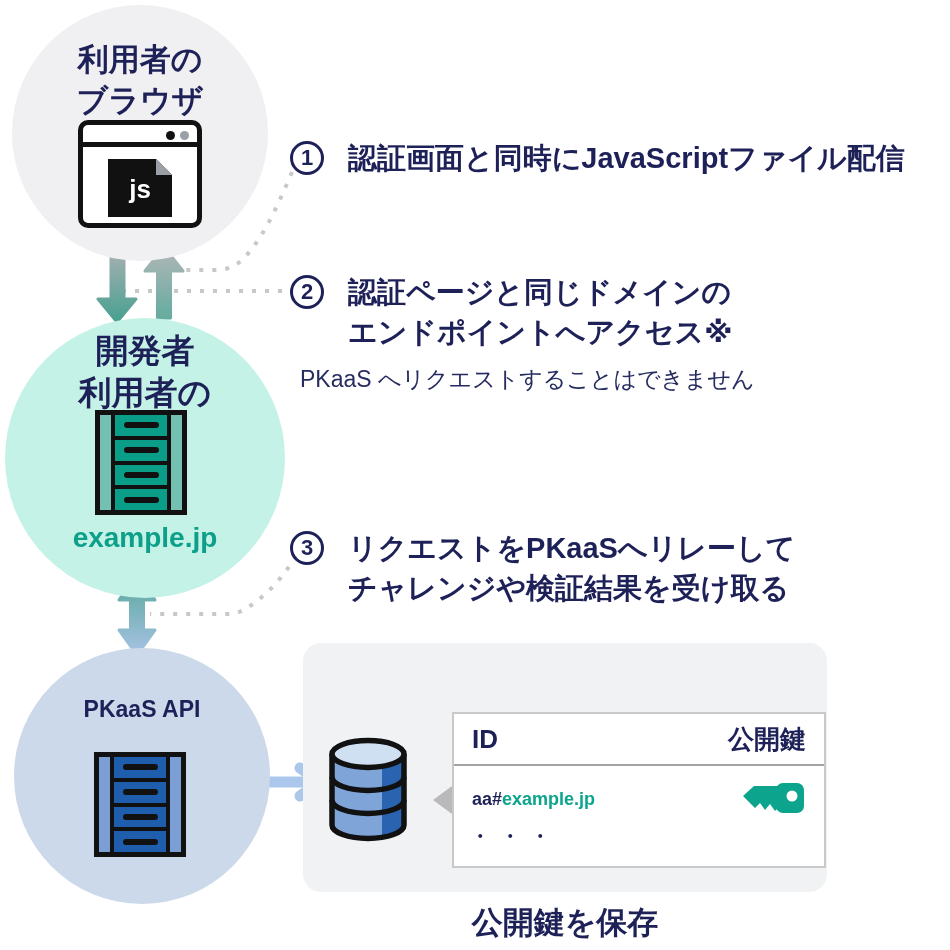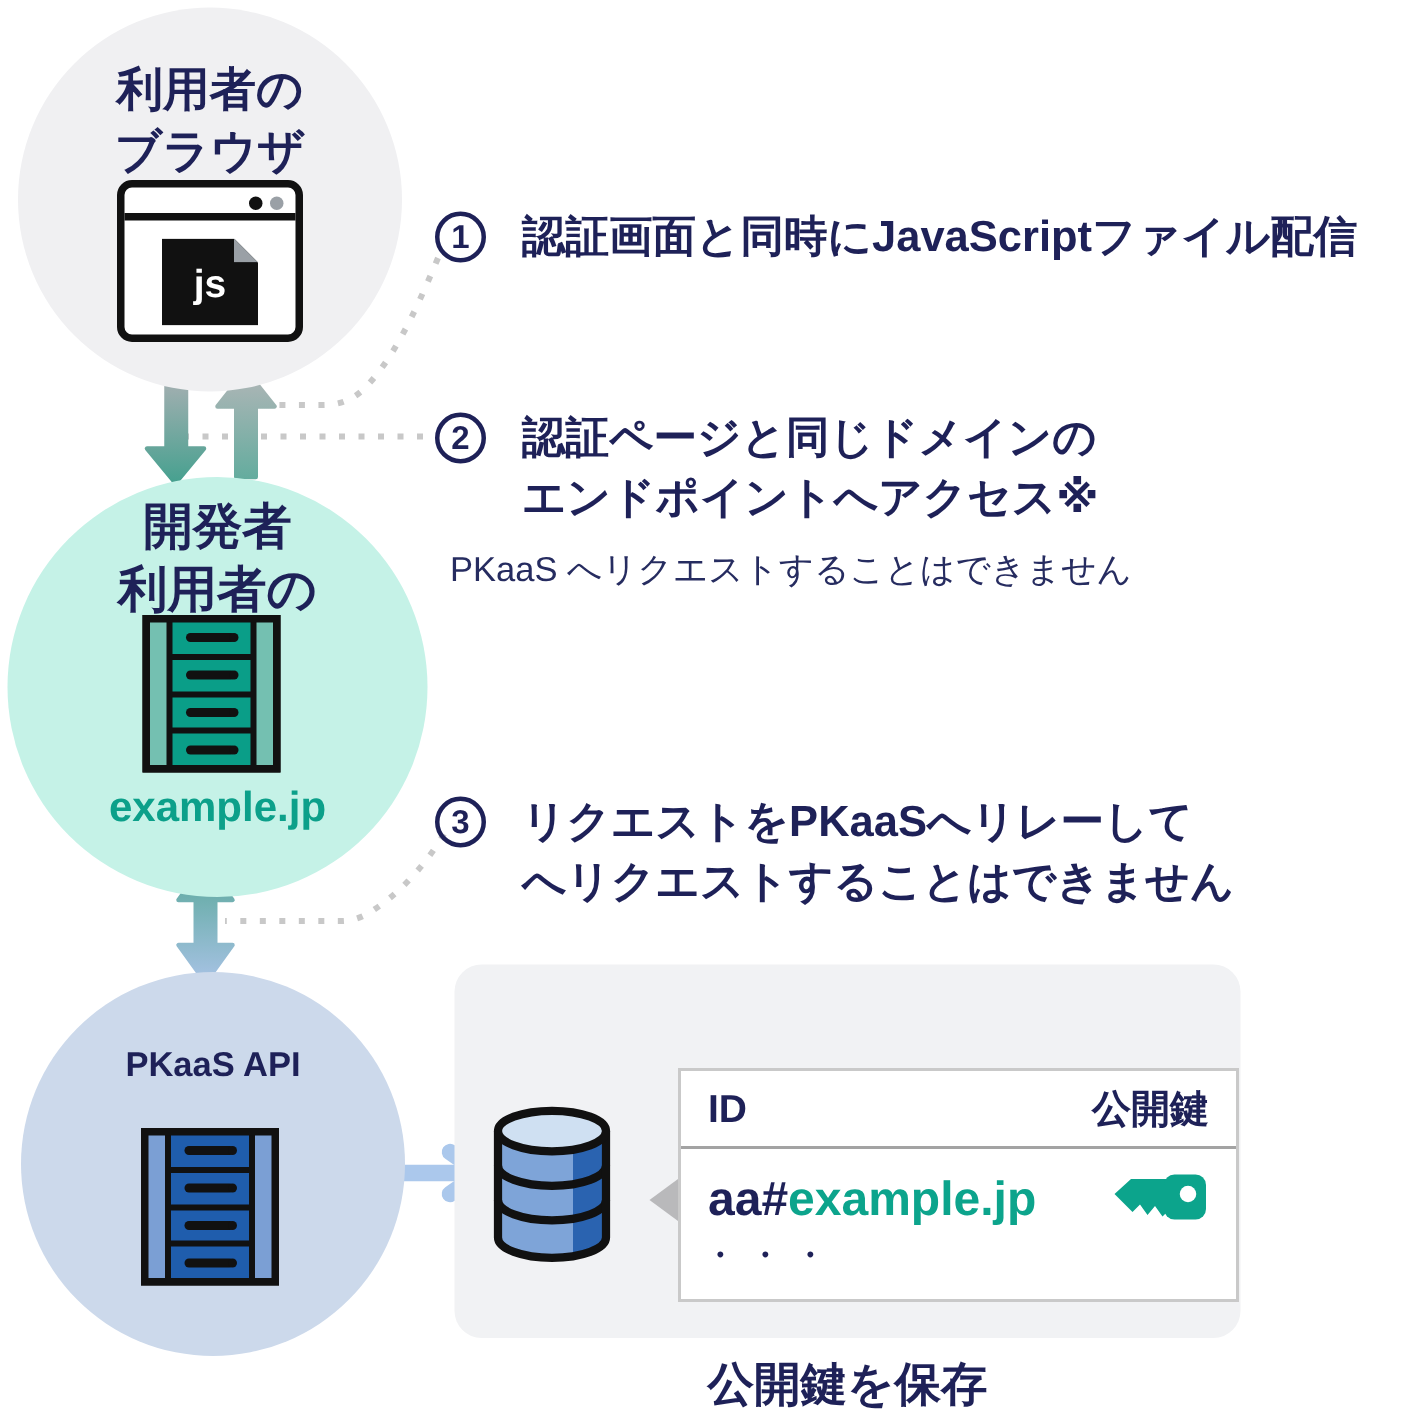--- a/index.html
+++ b/index.html
@@ -68,21 +68,21 @@
   #db-icon  { position:absolute; left:327px; top:736px; }
   #table-pointer { position:absolute; left:433px; top:786px; width:0; height:0;
               border-top:14px solid transparent; border-bottom:14px solid transparent;
               border-right:19px solid #b9b9bb; }
   #key-table { position:absolute; left:452px; top:712px; width:374px; height:156px;
               background:#fff; border:2px solid #c9c9c9; }
   #key-table .thead { display:flex; justify-content:space-between; align-items:center;
               height:52px; padding:0 18px; border-bottom:2px solid #a3a3a3;
               font-size:26px; font-weight:bold; color:#1e2158; }
   #key-table .trow  { display:flex; align-items:center; padding:13px 18px 0; 
-              font-size:32px; font-weight:bold; }
+              font-size:18px; font-weight:bold; }
   .row-id     { color:#1e2158; }
   .row-domain { color:#0ca48c; }
   .key-svg    { margin-left:auto; }
   #key-table .tdots { padding:4px 16px 0; color:#1e2158; font-size:20px; font-weight:bold;
               letter-spacing:10px; }
   #db-caption { position:absolute; left:303px; top:902px; width:524px; text-align:center;
               font-size:31px; font-weight:bold; color:#1e2158; }
 
   
   #connector-layer { position:absolute; inset:0; pointer-events:none; }
@@ -213,21 +213,21 @@
   </div>
 
   <div class="note">
     <div>PKaaS へリクエストすることはできません</div>
   </div>
 
   <div class="step" id="step3">
     <span class="step-num">3</span>
     <div class="step-text">
       <div>リクエストをPKaaSへリレーして</div>
-      <div>へリクエストすることはできません</div>
+      <div>チャレンジや検証結果を受け取る</div>
     </div>
   </div>
 
   <div id="db-panel"></div>
 
   <svg id="db-icon" width="82" height="106" viewBox="0 0 82 106">
     <defs>
       <clipPath id="dbBodyClip">
         <path d="M 5 18 V 89 A 36 13.5 0 0 0 77 89 V 18 Z"></path>
       </clipPath>

